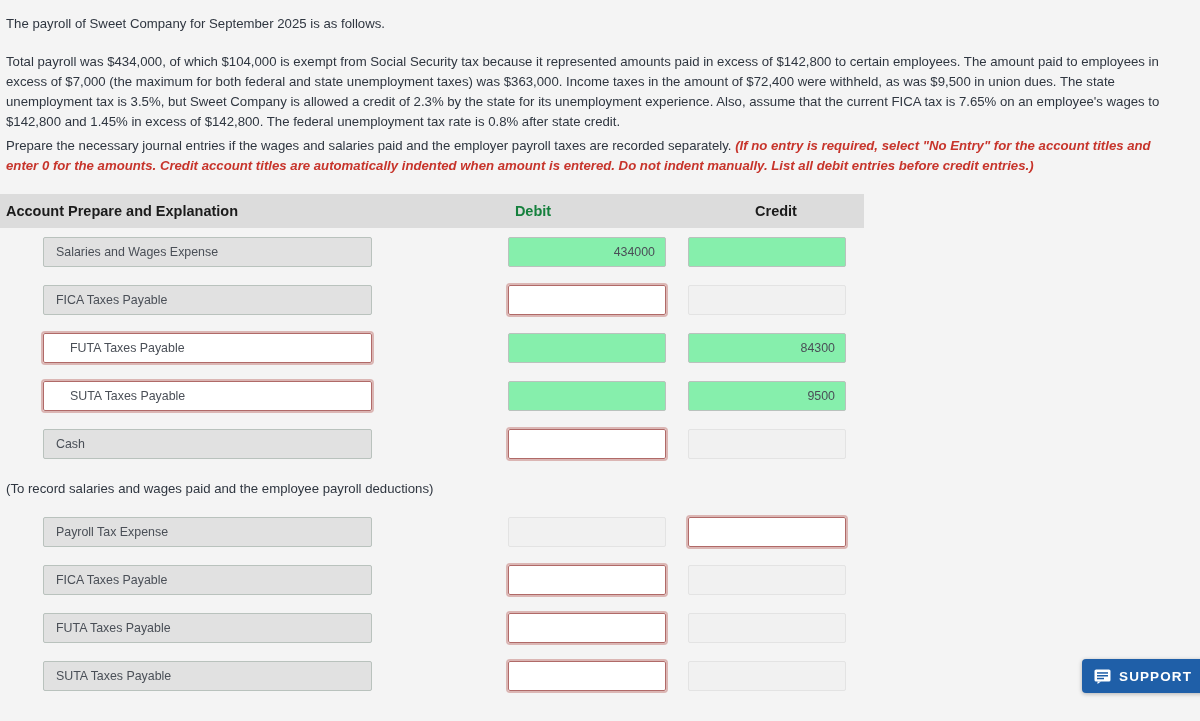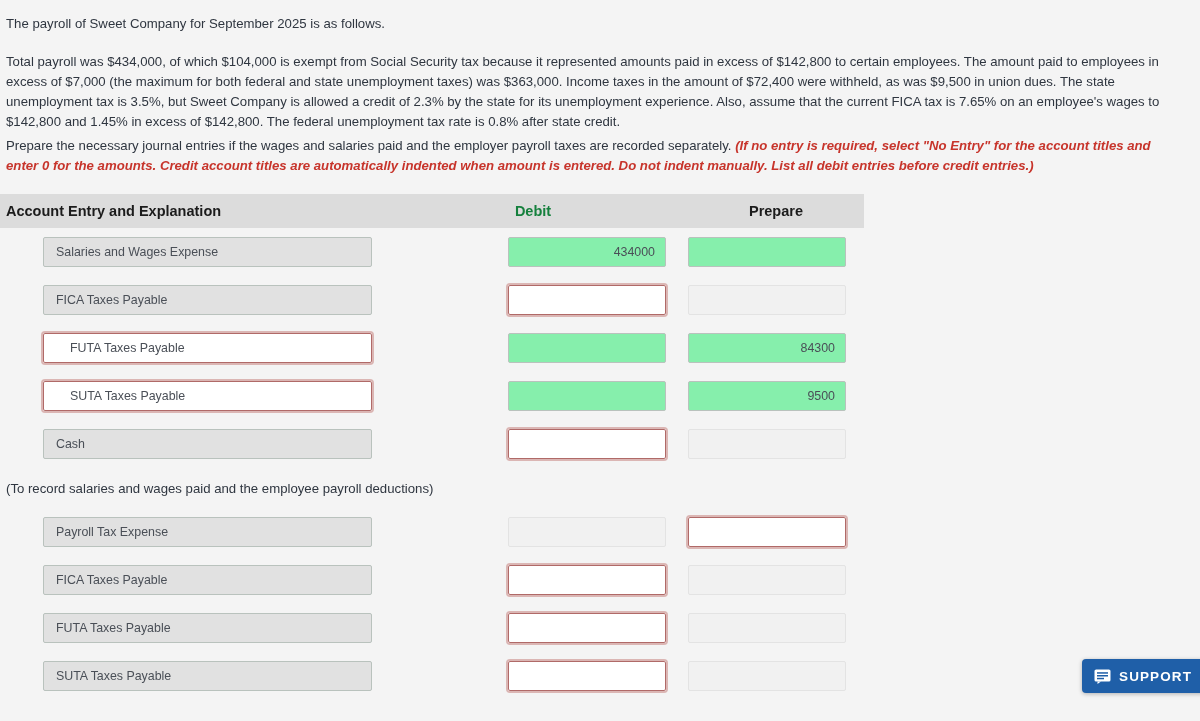--- a/index.html
+++ b/index.html
@@ -173,23 +173,23 @@
 
 <div class="problem">
   <p>The payroll of Sweet Company for September 2025 is as follows.</p>
   <p class="tight">Total payroll was $434,000, of which $104,000 is exempt from Social Security tax because it represented amounts paid in excess of $142,800 to certain employees. The amount paid to employees in excess of $7,000 (the maximum for both federal and state unemployment taxes) was $363,000. Income taxes in the amount of $72,400 were withheld, as was $9,500 in union dues. The state unemployment tax is 3.5%, but Sweet Company is allowed a credit of 2.3% by the state for its unemployment experience. Also, assume that the current FICA tax is 7.65% on an employee's wages to $142,800 and 1.45% in excess of $142,800. The federal unemployment tax rate is 0.8% after state credit.</p>
   <p><span>Prepare the necessary journal entries if the wages and salaries paid and the employer payroll taxes are recorded separately. </span><span class="emph-red">(If no entry is required, select "No Entry" for the account titles and enter 0 for the amounts. Credit account titles are automatically indented when amount is entered. Do not indent manually. List all debit entries before credit entries.)</span></p>
 </div>
 
 <div class="journal">
 
   <div class="jhead">
-    <div class="h-account">Account Entry and Explanation</div>
+    <div class="h-account">Account Prepare and Explanation</div>
     <div class="h-debit">Debit</div>
-    <div class="h-credit">Prepare</div>
+    <div class="h-credit">Credit</div>
   </div>
 
   <div id="rows-1">
       <div class="jrow">
         <div class="cell-account">
           <div class="field acct">Salaries and Wages Expense</div>
         </div>
         <div class="cell-debit">
           <div class="field amt">434000</div>
         </div>

